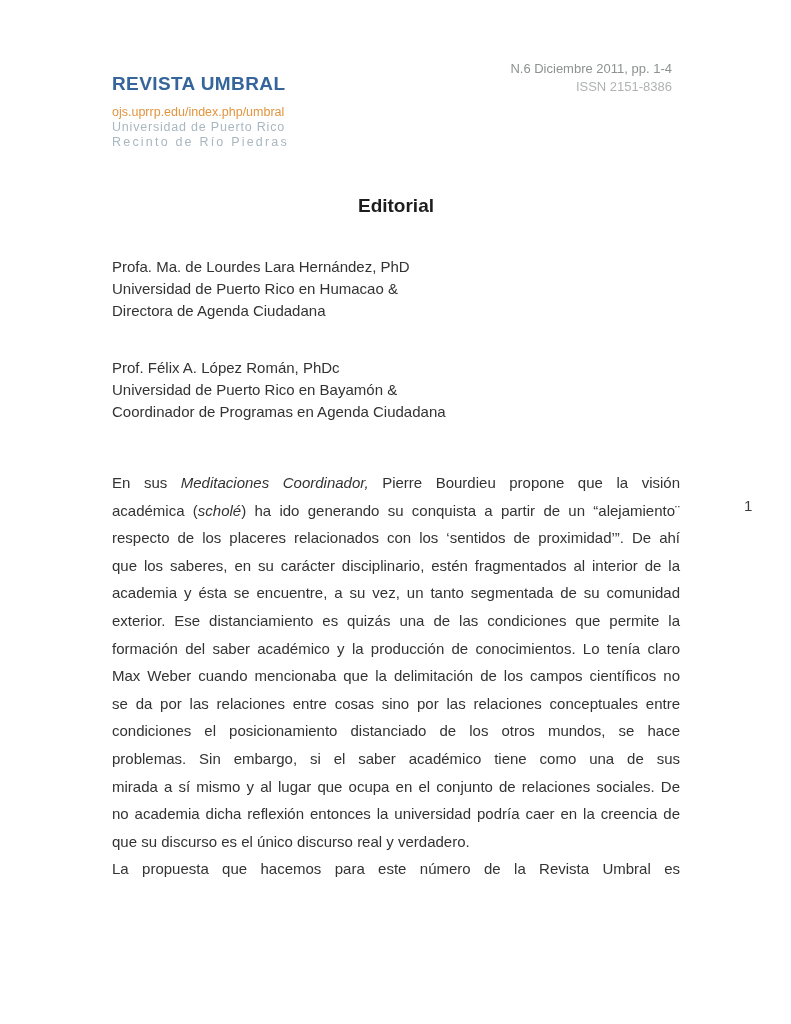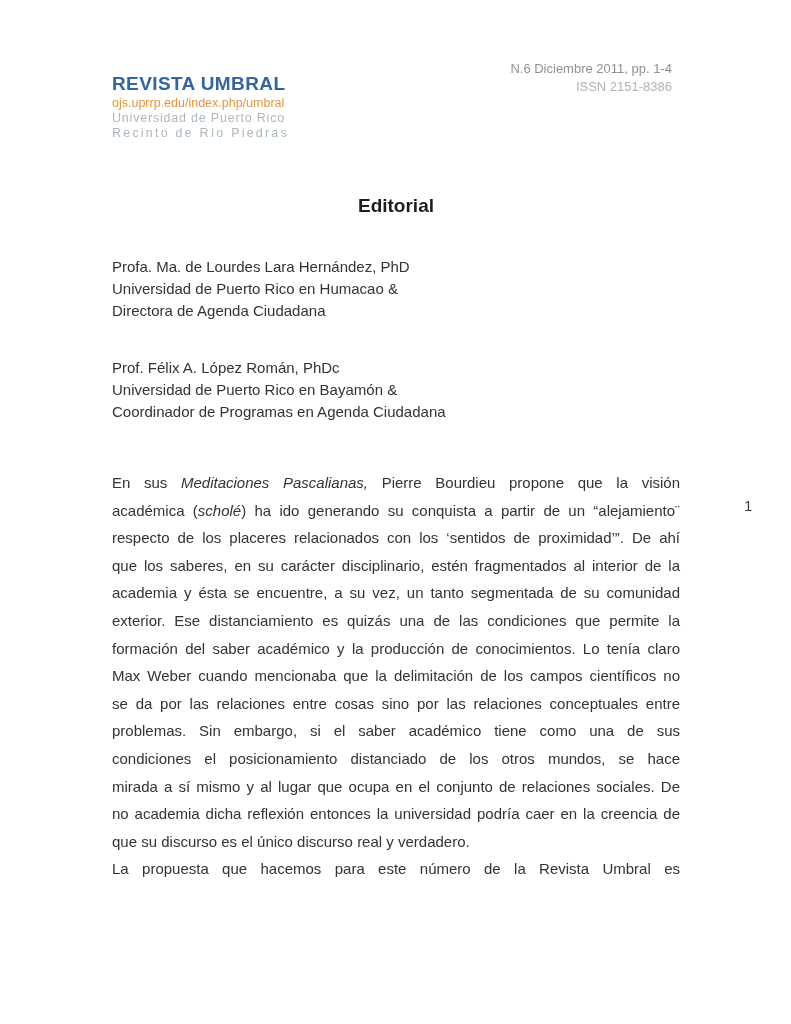--- a/index.html
+++ b/index.html
@@ -27,21 +27,21 @@
     font-size: 19px;
     font-weight: bold;
     letter-spacing: 0.4px;
     color: #35659a;
     line-height: 21px;
   }
   .logo-url {
     font-size: 12.5px;
     color: #e1953f;
     line-height: 15px;
-    margin-top: 2px;
+    margin-top: 11px;
   }
   .logo-univ {
     font-size: 12.5px;
     color: #a9b7c0;
     letter-spacing: 0.8px;
     line-height: 15px;
   }
   .logo-campus {
     font-size: 12.5px;
     color: #a9b7c0;
@@ -148,31 +148,31 @@
   </div>
 
   <div class="author author-2">
     <div>Prof. Félix A. López Román, PhDc</div>
     <div>Universidad de Puerto Rico en Bayamón &amp;</div>
     <div>Coordinador de Programas en Agenda Ciudadana</div>
   </div>
 
   <main class="doc-body">
       <div class="paragraph">
-        <div class="line"><span>En sus </span><em>Meditaciones Pascalianas,</em><span> Pierre Bourdieu propone que la visión</span></div>
+        <div class="line"><span>En sus </span><em>Meditaciones Coordinador,</em><span> Pierre Bourdieu propone que la visión</span></div>
         <div class="line"><span>académica (</span><em>scholé</em><span>) ha ido generando su conquista a partir de un “alejamiento¨</span></div>
         <div class="line"><span>respecto de los placeres relacionados con los ‘sentidos de proximidad’”.  De ahí</span></div>
         <div class="line"><span>que los saberes, en su carácter disciplinario, estén fragmentados al interior de la</span></div>
         <div class="line"><span>academia y ésta se encuentre, a su vez, un tanto segmentada de su comunidad</span></div>
         <div class="line"><span>exterior. Ese distanciamiento es quizás una de las condiciones que permite la</span></div>
         <div class="line"><span>formación del saber académico y la producción de conocimientos. Lo tenía claro</span></div>
         <div class="line"><span>Max Weber cuando mencionaba que la delimitación de los campos científicos no</span></div>
         <div class="line"><span>se da por las relaciones entre cosas sino por las relaciones conceptuales entre</span></div>
+        <div class="line"><span>condiciones el posicionamiento distanciado de los otros mundos, se hace</span></div>
         <div class="line"><span>problemas. Sin embargo, si el saber académico tiene como una de sus</span></div>
-        <div class="line"><span>condiciones el posicionamiento distanciado de los otros mundos, se hace</span></div>
         <div class="line"><span>mirada a sí mismo y al lugar que ocupa en el conjunto de relaciones sociales. De</span></div>
         <div class="line"><span>no academia dicha reflexión entonces la universidad podría caer en la creencia de</span></div>
         <div class="line line-left"><span>que su discurso es el único discurso real y verdadero.</span></div>
       </div>
       <div class="paragraph">
         <div class="line"><span>La propuesta que hacemos para este número de la Revista Umbral es</span></div>
       </div>
     </main>
 
   <div class="page-number">1</div>

